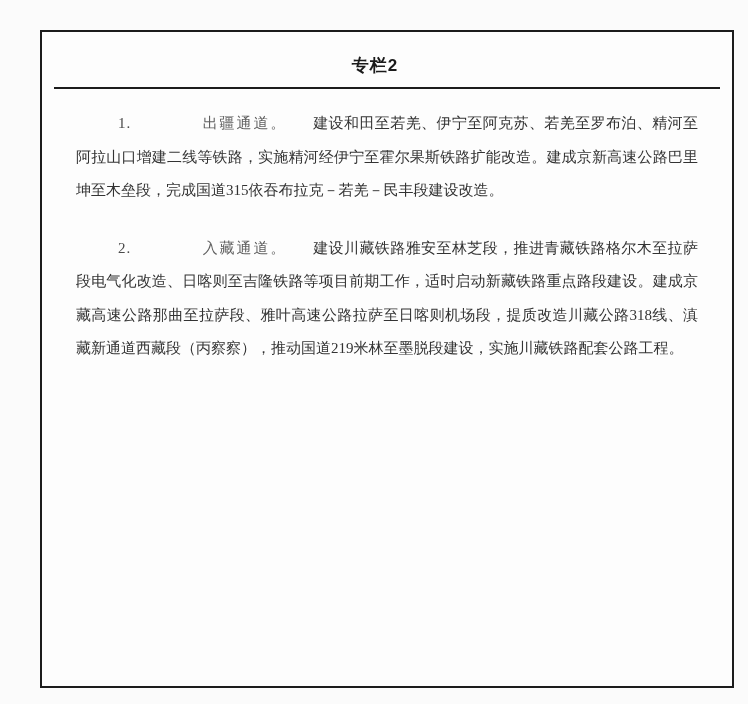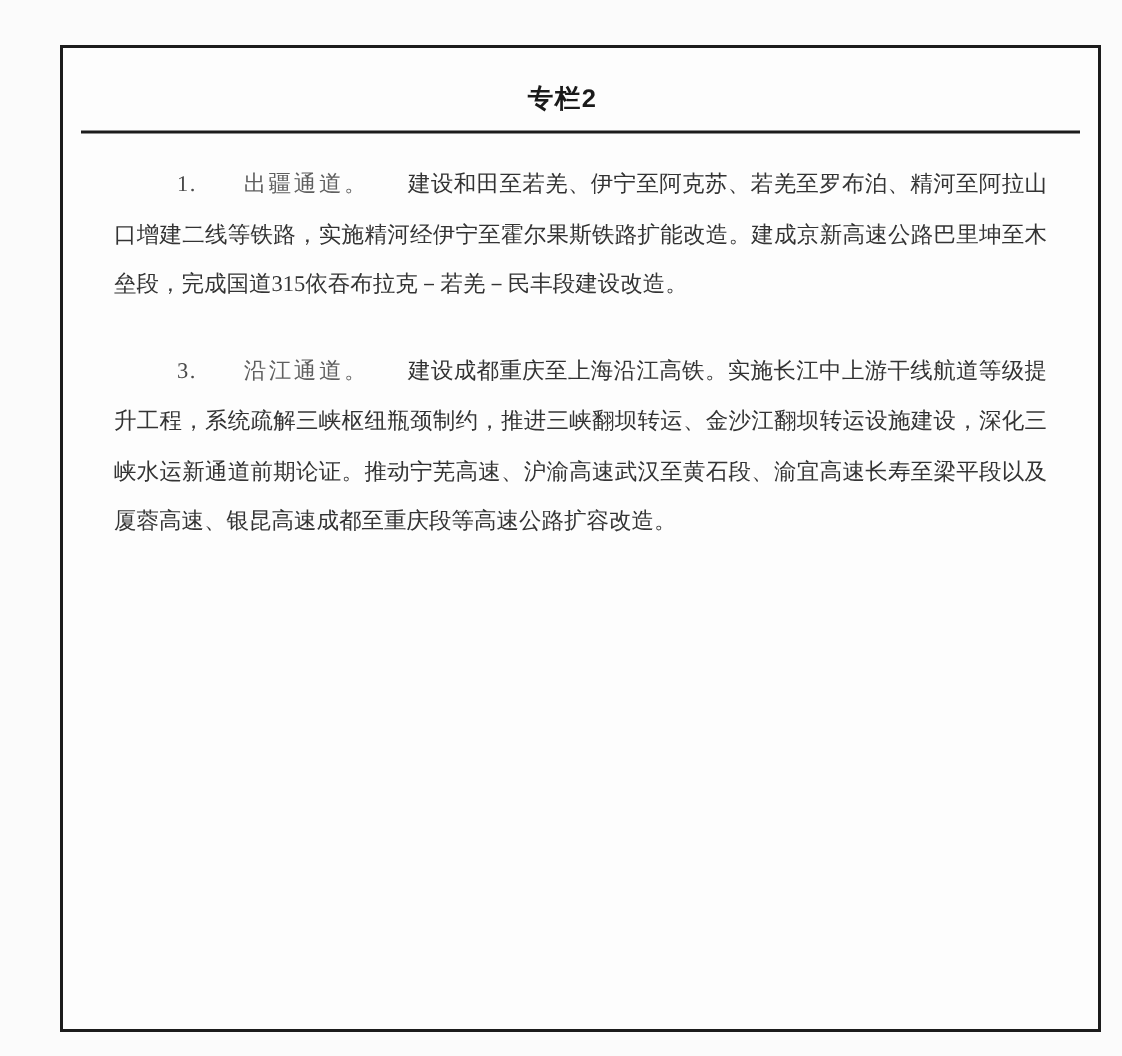--- a/index.html
+++ b/index.html
@@ -48,27 +48,28 @@
   }
   .num {
     color: #4a4a4a;
     letter-spacing: 1px;
     margin-right: 7px;
   }
   .kai {
     color: #5f5f5f;
     letter-spacing: 1.5px;
     margin-right: 2px;
+    margin-left: 40px;
   }
 </style>
 </head>
 <body>
 
 <div class="box">
   <div class="box-header">
     <span>专栏2</span>
     <span class="gap"></span>
   </div>
   <div class="box-body">
       <p class="para"><span class="num">1.</span><span class="kai">出疆通道。</span><span>建设和田至若羌、伊宁至阿克苏、若羌至罗布泊、精河至阿拉山口增建二线等铁路，实施精河经伊宁至霍尔果斯铁路扩能改造。建成京新高速公路巴里坤至木垒段，完成国道315依吞布拉克－若羌－民丰段建设改造。</span></p>
-      <p class="para"><span class="num">3.</span><span class="kai">沿江通道。</span><span>建设成都重庆至上海沿江高铁。实施长江中上游干线航道等级提升工程，系统疏解三峡枢纽瓶颈制约，推进三峡翻坝转运、金沙江翻坝转运设施建设，深化三峡水运新通道前期论证。推动宁芜高速、沪渝高速武汉至黄石段、渝宜高速长寿至梁平段以及厦蓉高速、银昆高速成都至重庆段等高速公路扩容改造。</span></p>
+      <p class="para"><span class="num">2.</span><span class="kai">入藏通道。</span><span>建设川藏铁路雅安至林芝段，推进青藏铁路格尔木至拉萨段电气化改造、日喀则至吉隆铁路等项目前期工作，适时启动新藏铁路重点路段建设。建成京藏高速公路那曲至拉萨段、雅叶高速公路拉萨至日喀则机场段，提质改造川藏公路318线、滇藏新通道西藏段（丙察察），推动国道219米林至墨脱段建设，实施川藏铁路配套公路工程。</span></p>
     </div>
 </div>
 
 </body></html>

